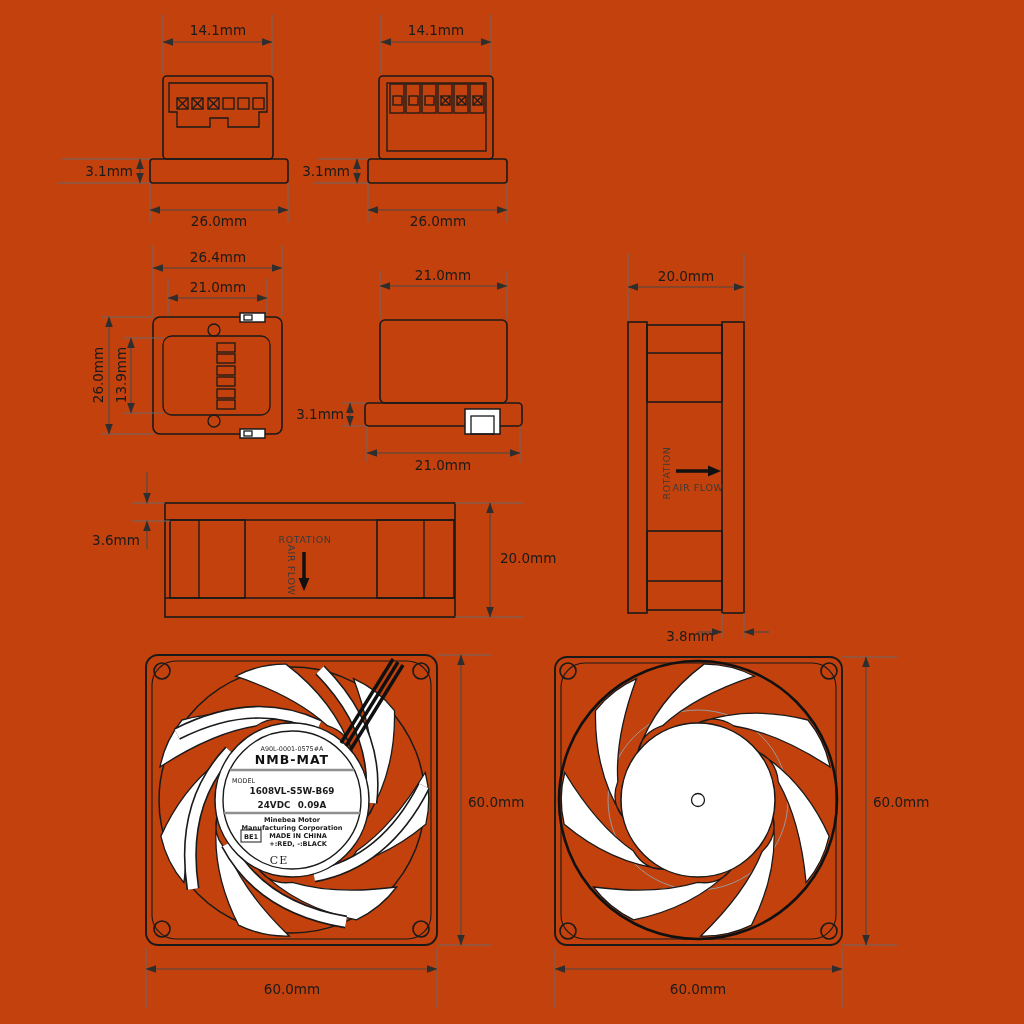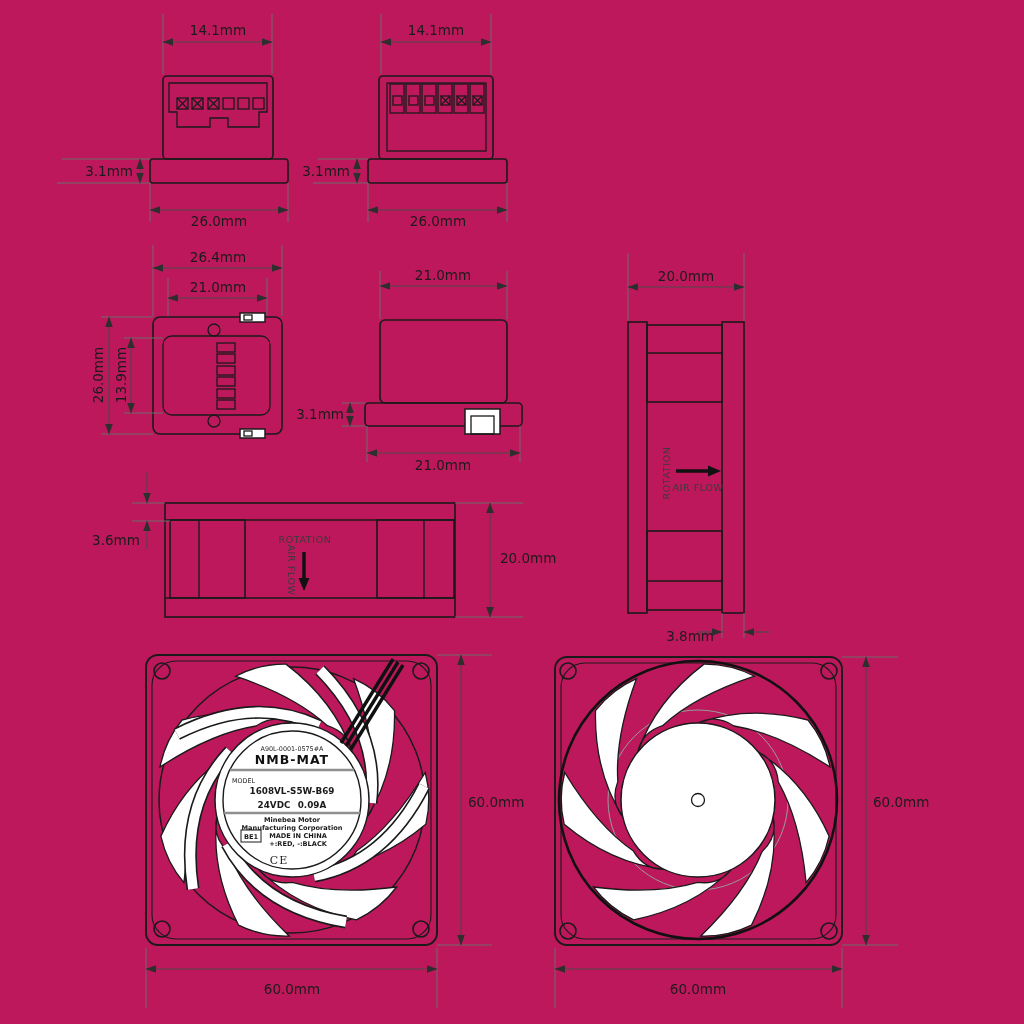--- a/index.html
+++ b/index.html
@@ -1,16 +1,16 @@
 <!DOCTYPE html>
 <html><head>
 <meta charset="utf-8">
 <style>
   html,body{margin:0;padding:0;background:#ffffff;}
-  #stage{width:1024px;height:1024px;position:relative;background:#be185d;overflow:hidden;}
+  #stage{width:1024px;height:1024px;position:relative;background:#c2410c;overflow:hidden;}
   svg{display:block;}
   
   .o  {fill:none;stroke:#1a1a1a;stroke-width:1.6;}
   .o2 {fill:none;stroke:#1a1a1a;stroke-width:1.3;}
   .ob {fill:none;stroke:#111;stroke-width:2.6;}
   .ow {fill:#fff;stroke:#1a1a1a;stroke-width:1.5;}
   .thin{fill:none;stroke:#9a9a9a;stroke-width:1;}
   
   .dl {stroke:#4a4a4a;stroke-width:1.1;marker-start:url(#da);marker-end:url(#da);}
   .a1 {stroke:#4a4a4a;stroke-width:1.1;marker-end:url(#da);}

